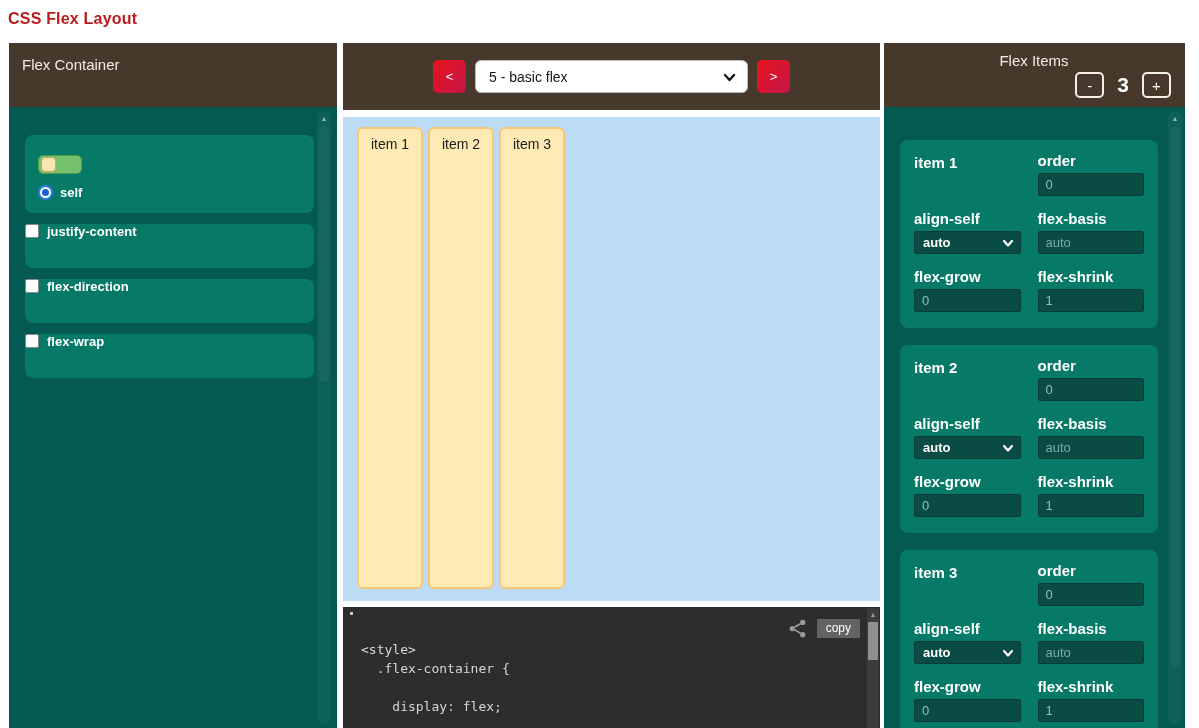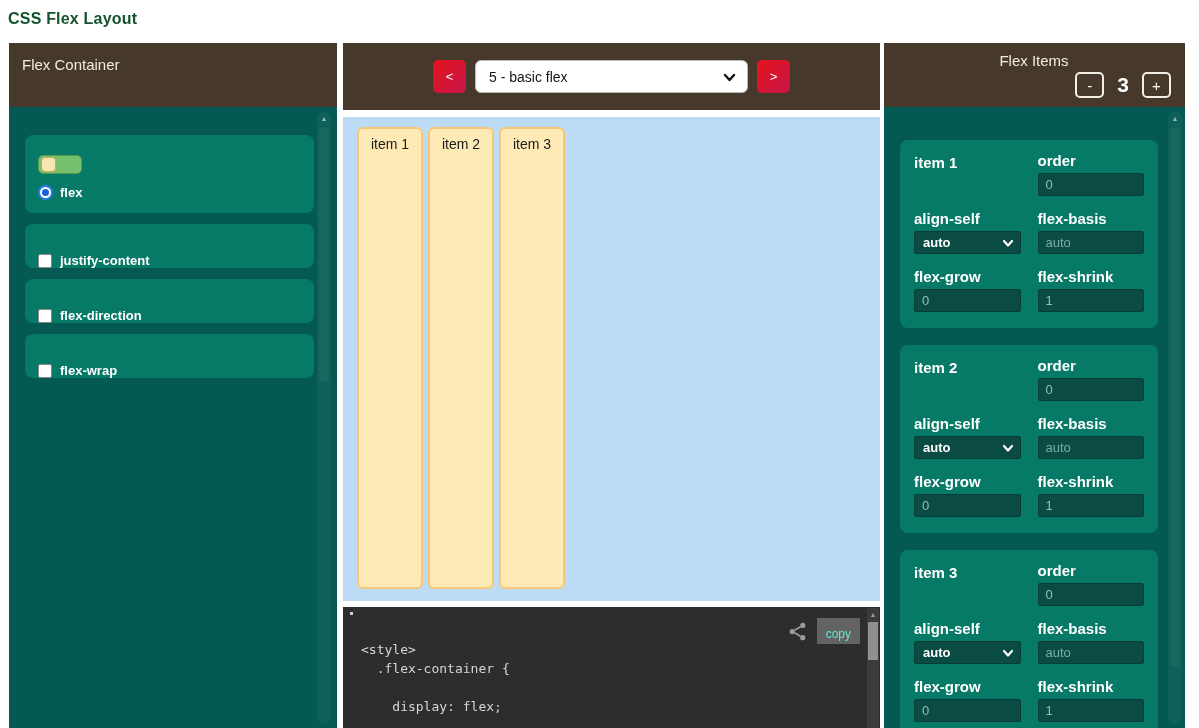--- a/index.html
+++ b/index.html
@@ -1,20 +1,20 @@
 <!DOCTYPE html>
 <html><head>
 <meta charset="utf-8">
 <style>
   * { box-sizing: border-box; margin: 0; padding: 0; }
   html,body { width:1199px; height:728px; overflow:hidden; background:#ffffff;
               font-family:"Liberation Sans", sans-serif; }
 
   .titlebar { height:43px; padding:10px 0 0 8px; background:#fff; }
-  .titlebar h1 { font-size:16px; font-weight:bold; color:#14532d; letter-spacing:.2px; }
+  .titlebar h1 { font-size:16px; font-weight:bold; color:#b91c1c; letter-spacing:.2px; }
 
   .columns { display:flex; margin-left:9px; height:685px; }
 
   
   .panel-header { background:#46382a; color:#f0ece2; }
   .side-header { height:64px; padding:13px 0 0 13px; font-size:15px; }
   .panel-body { position:relative; background:#045a52; height:621px; overflow:hidden; }
 
   
   .left-col { width:328px; }
@@ -23,21 +23,21 @@
   .display-card { padding:10px 13px 13px 13px; }
   .ctl-label { color:#fff; font-weight:bold; font-size:13px; }
   .toggle { position:relative; width:44px; height:19px; background:#74c06c;
             border:1px solid #569a50; border-radius:5px; margin:10px 0 11px 0; cursor:pointer; }
   .toggle .knob { position:absolute; left:2px; top:1px; width:15px; height:15px;
                   background:#f8e6b0; border:1px solid #cfa95f; border-radius:4px; }
   .radio-row { display:flex; align-items:center; gap:7px; color:#fff; font-size:13px; font-weight:bold; }
   .radio { width:15px; height:15px; border-radius:50%; border:2px solid #2b7cf0;
            background:#fff; display:inline-flex; align-items:center; justify-content:center; }
   .radio::after { content:""; width:7px; height:7px; border-radius:50%; background:#1a5fd0; }
-  .chk-card { height:44px; margin-top:11px; display:flex; align-items:flex-end; gap:8px; padding-left:13px; }
+  .chk-card { height:44px; margin-top:11px; display:flex; align-items:flex-start; gap:8px; }
   .checkbox { width:14px; height:14px; background:#fff; border:1px solid #8a8a8a; border-radius:2px; flex:0 0 auto; }
   .chk-label { color:#fff; font-weight:bold; font-size:13px; }
 
   
   .teal-scrollbar { position:absolute; top:4px; bottom:4px; width:14px; background:#0d615a;
                     border-radius:7px; }
   .teal-scrollbar .arrow { display:block; text-align:center; font-size:7px; color:#9fb6b1; padding-top:4px; }
   .teal-scrollbar .thumb { position:absolute; top:16px; left:2px; width:10px; height:255px;
                            background:#17685e; border-radius:5px; }
   .left-col .teal-scrollbar { right:6px; }
@@ -55,22 +55,22 @@
 
   .preview { margin-top:7px; height:484px; background:#bbdcf4; padding:10px 0 0 14px;
              display:flex; align-items:flex-start; }
   .flex-item { width:66px; height:462px; margin-right:5px; background:#fdeab5;
                border:2px solid #f8c675; border-radius:6px; text-align:center;
                padding-top:7px; font-size:14px; color:#1c1c1c; }
 
   .code-panel { position:relative; margin-top:6px; flex:1; background:#2d2d2d; overflow:hidden; }
   .bullet-dot { position:absolute; left:7px; top:5px; width:3px; height:3px; background:#cfcfcf; }
   .code-toolbar { position:absolute; top:11px; right:20px; display:flex; align-items:center; gap:9px; }
-  .copy-btn { background:#636363; color:#5eead4; border:none; font-size:12px;
-              padding:9px 9px 3px; cursor:pointer; }
+  .copy-btn { background:#636363; color:#ffffff; border:none; font-size:12px;
+              padding:2px 9px 3px; cursor:pointer; }
   .code-scrollbar { position:absolute; right:1px; top:1px; bottom:0; width:12px; background:#3b3b3b; }
   .code-scrollbar .arrow { display:block; text-align:center; font-size:7px; color:#9a9a9a; padding-top:3px; }
   .code-scrollbar .thumb { position:absolute; top:14px; left:1px; width:10px; height:38px; background:#8f8f8f; }
   .code-panel pre { padding:33px 0 0 18px; font-family:"DejaVu Sans Mono","Liberation Mono",monospace;
                     font-size:13px; line-height:19px; color:#d6d6d6; }
 
   
   .right-col { width:301px; margin-left:4px; }
   .items-header { height:64px; padding:9px 14px 0 13px; }
   .items-title { font-size:15px;text-align:center; }
@@ -104,21 +104,21 @@
   <div class="left-col">
     <div class="panel-header side-header">Flex Container</div>
     <div class="panel-body">
       <div class="left-cards">
         <div class="card display-card">
           <div class="toggle">
             <div class="knob"></div>
           </div>
           <div class="radio-row">
             <span class="radio"></span>
-            <span>flex</span>
+            <span>self</span>
           </div>
         </div>
 
         <div class="card chk-card">
           <span class="checkbox"></span>
           <span class="chk-label">justify-content</span>
         </div>
         <div class="card chk-card">
           <span class="checkbox"></span>
           <span class="chk-label">flex-direction</span>

